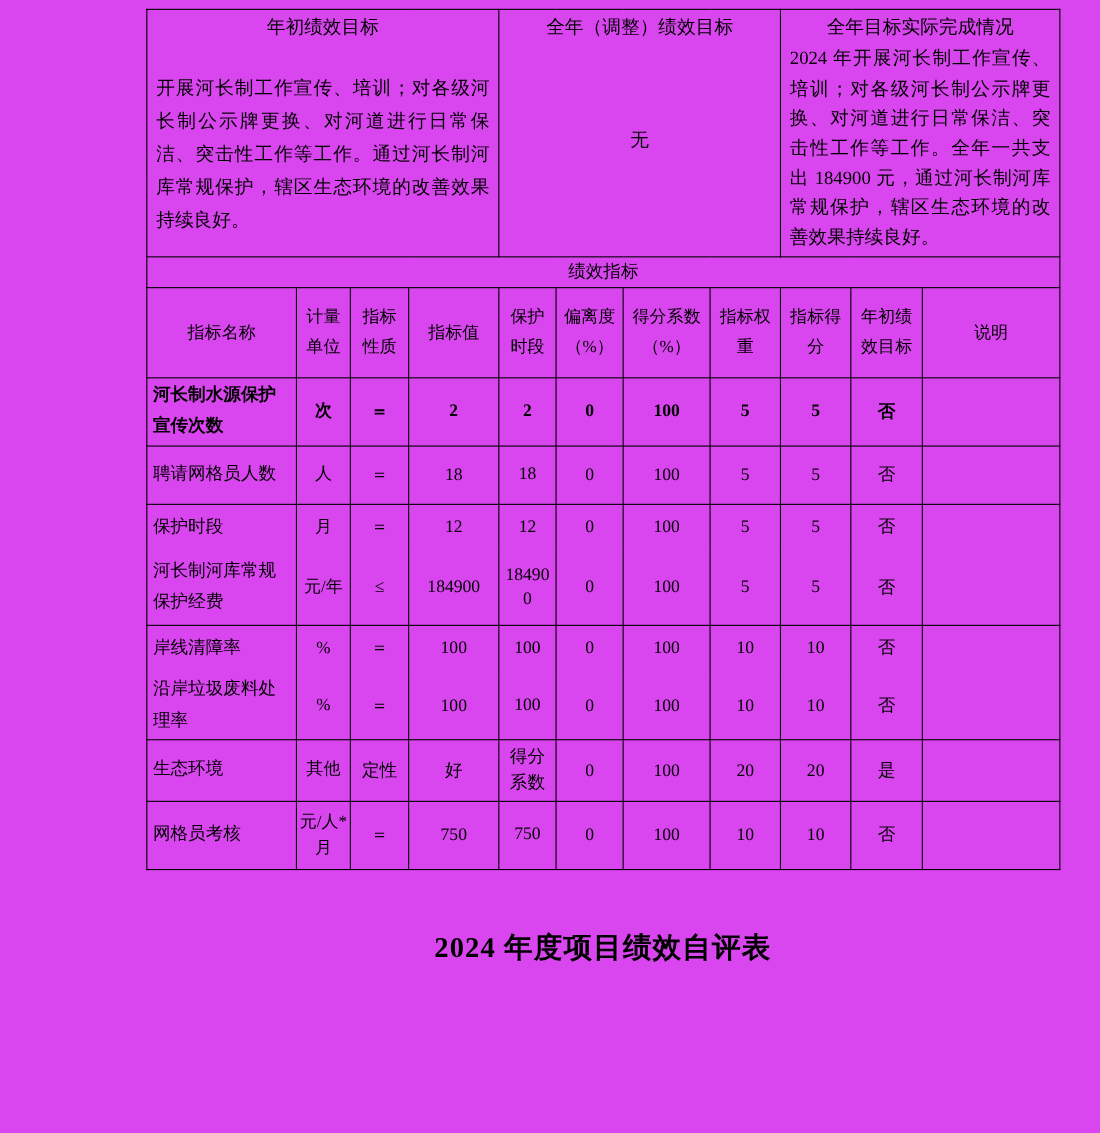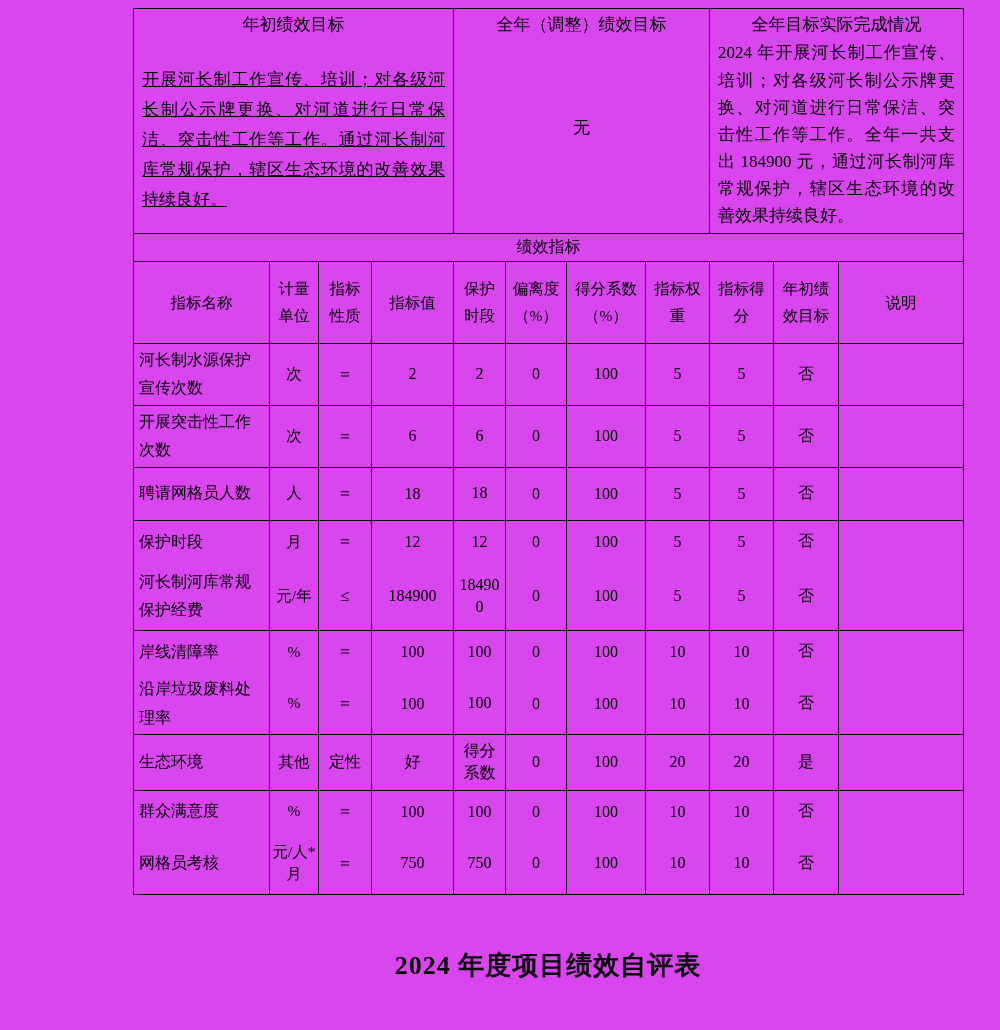--- a/index.html
+++ b/index.html
@@ -33,21 +33,21 @@
   .goal-head{
     text-align:center;
     font-size:17px;
     line-height:1.55;
   }
   .goal-body{
     font-size:17px;
     text-align:justify;
     text-justify:inter-character;
   }
-  .goal-initial .goal-body{margin-top:27px;line-height:1.76;text-decoration:underline;}
+  .goal-initial .goal-body{margin-top:27px;line-height:1.76;}
   .goal-adjusted .goal-body{text-align:center;margin-top:78px;}
   .goal-actual .goal-body{margin-top:1px;line-height:1.6;}
   
   tr.section-row{height:28px;}
   tr.section-row td{text-align:center;font-size:16px;font-family:Liberation Mono, monospace;}
   
   tr.head-row{height:82px;}
   tr.head-row th{
     font-weight:normal;
     font-size:15.5px;
@@ -70,21 +70,21 @@
   }
   tr.data-row td.c-unit{
     font-size:15.5px;
     word-break:break-all;
     line-height:1.45;
   }
   tr.data-row td.c-actual{
     word-break:break-all;
     line-height:1.4;
   }
-  tr.dr0{height:60px;}
+  tr.dr0{height:60px;font-weight:bold;}
   tr.dr1{height:57px;}
   tr.dr2{height:53px;}
   tr.dr3{height:43px;}
   tr.dr4{height:67px;}
   tr.dr5{height:43px;}
   tr.dr6{height:57px;}
   tr.dr7{height:57px;}
   tr.dr8{height:56px;}
   tr.dr9{height:42px;}
   tr.dr10{height:62px;}
@@ -159,33 +159,20 @@
           <td class="c-target">2</td>
           <td class="c-actual">2</td>
           <td class="c-dev">0</td>
           <td class="c-coef">100</td>
           <td class="c-weight">5</td>
           <td class="c-score">5</td>
           <td class="c-core">否</td>
           <td class="c-note"></td>
         </tr>
 
-        <tr class="data-row dr1">
-          <td class="c-name">开展突击性工作次数</td>
-          <td class="c-unit">次</td>
-          <td class="c-nature">＝</td>
-          <td class="c-target">6</td>
-          <td class="c-actual">6</td>
-          <td class="c-dev">0</td>
-          <td class="c-coef">100</td>
-          <td class="c-weight">5</td>
-          <td class="c-score">5</td>
-          <td class="c-core">否</td>
-          <td class="c-note"></td>
-        </tr>
 
         <tr class="data-row dr2">
           <td class="c-name">聘请网格员人数</td>
           <td class="c-unit">人</td>
           <td class="c-nature">＝</td>
           <td class="c-target">18</td>
           <td class="c-actual">18</td>
           <td class="c-dev">0</td>
           <td class="c-coef">100</td>
           <td class="c-weight">5</td>
@@ -258,33 +245,20 @@
           <td class="c-target">好</td>
           <td class="c-actual">得分系数</td>
           <td class="c-dev">0</td>
           <td class="c-coef">100</td>
           <td class="c-weight">20</td>
           <td class="c-score">20</td>
           <td class="c-core">是</td>
           <td class="c-note"></td>
         </tr>
 
-        <tr class="data-row dr9 no-bb">
-          <td class="c-name">群众满意度</td>
-          <td class="c-unit">%</td>
-          <td class="c-nature">＝</td>
-          <td class="c-target">100</td>
-          <td class="c-actual">100</td>
-          <td class="c-dev">0</td>
-          <td class="c-coef">100</td>
-          <td class="c-weight">10</td>
-          <td class="c-score">10</td>
-          <td class="c-core">否</td>
-          <td class="c-note"></td>
-        </tr>
 
         <tr class="data-row dr10">
           <td class="c-name">网格员考核</td>
           <td class="c-unit">元/人*月</td>
           <td class="c-nature">＝</td>
           <td class="c-target">750</td>
           <td class="c-actual">750</td>
           <td class="c-dev">0</td>
           <td class="c-coef">100</td>
           <td class="c-weight">10</td>

